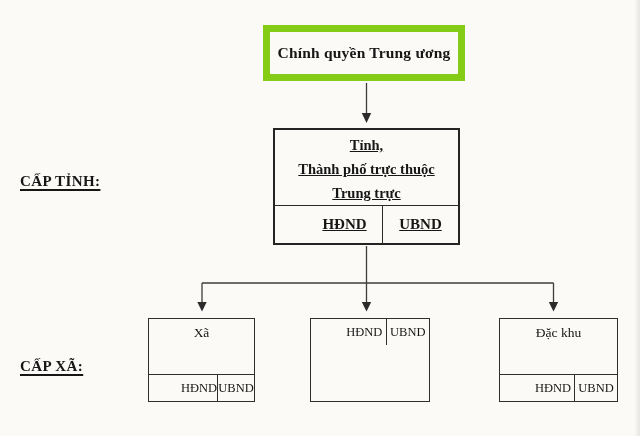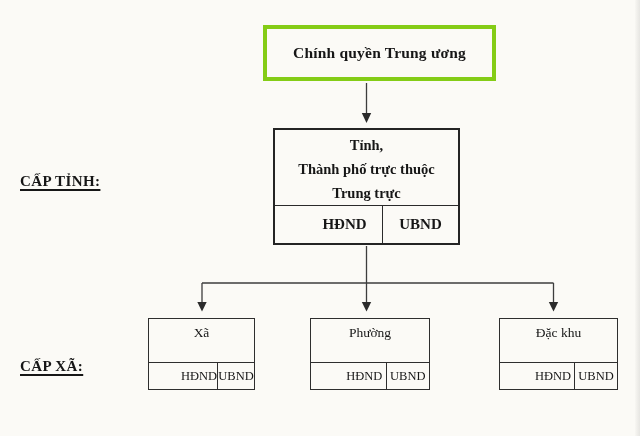--- a/index.html
+++ b/index.html
@@ -30,36 +30,37 @@
     pointer-events: none;
   }
   .box {
     position: absolute;
     box-sizing: border-box;
     background: #fbfaf6;
   }
   
   .top-box {
     left: 263px; top: 25px;
-    width: 233px; height: 56px;
-    border: 4px solid #84cc16;
+    width: 202px; height: 56px;
+    border: 7px solid #84cc16;
     display: flex;
     align-items: center;
     justify-content: center;
     font-weight: bold;
     font-size: 15.5px;
     letter-spacing: 0.2px;
   }
   
   .province-box {
     left: 273px; top: 128px;
     width: 187px; height: 117px;
     border: 2px solid #242424;
     display: flex;
     flex-direction: column;
+    text-decoration: underline;
   }
   .province-title {
     flex: 1 1 auto;
     border-bottom: 1.5px solid #2a2a2a;
     text-align: center;
     font-weight: bold;
     font-size: 14.5px;
     line-height: 24px;
     padding-top: 3px;
   }
@@ -85,21 +86,21 @@
     letter-spacing: 0.4px;
     text-decoration: underline;
     text-underline-offset: 3px;
     text-decoration-thickness: 1.5px;
   }
   .side-label.province { top: 173px; }
   .side-label.commune  { top: 358px; text-align: center; }
   
   .commune-box {
     top: 318px;
-    height: 72px;
+    height: 84px;
     border: 1.5px solid #2e2e2e;
     display: flex;
     flex-direction: column;
   }
   .commune-box.u0 { left: 148px; width: 107px; }
   .commune-box.u1 { left: 310px; width: 120px; }
   .commune-box.u2 { left: 499px; width: 119px; }
   .commune-title {
     flex: 1 1 auto;
     border-bottom: 1.2px solid #2e2e2e;
@@ -169,21 +170,20 @@
 
   <div class="box commune-box u0">
     <div class="commune-title">Xã</div>
     <div class="commune-cells">
       <div class="cell left">HĐND</div>
       <div class="cell">UBND</div>
     </div>
   </div>
 
   <div class="box commune-box u1">
-    <div class="commune-title">Phường</div>
     <div class="commune-cells">
       <div class="cell left">HĐND</div>
       <div class="cell">UBND</div>
     </div>
   </div>
 
   <div class="box commune-box u2">
     <div class="commune-title">Đặc khu</div>
     <div class="commune-cells">
       <div class="cell left">HĐND</div>

